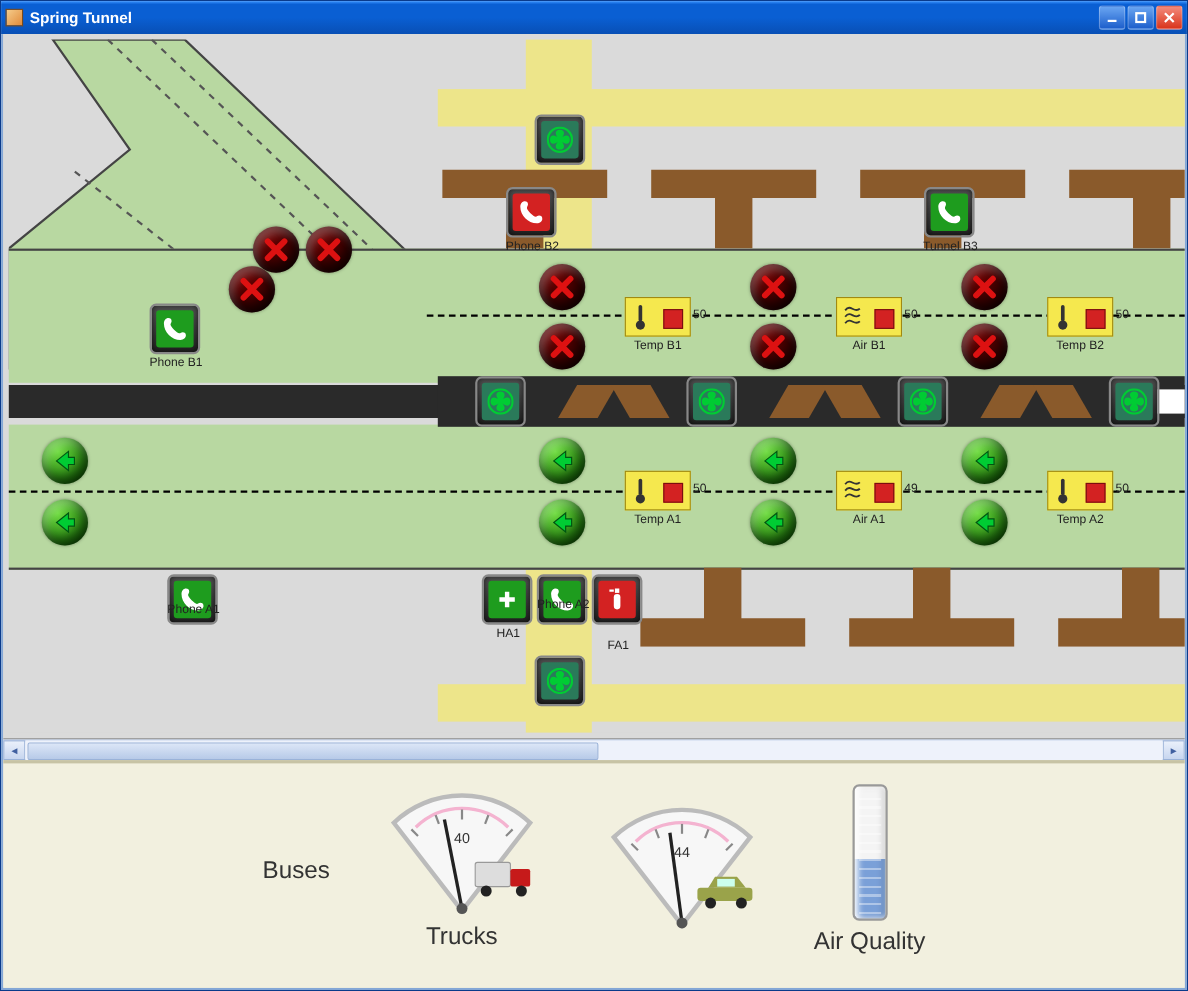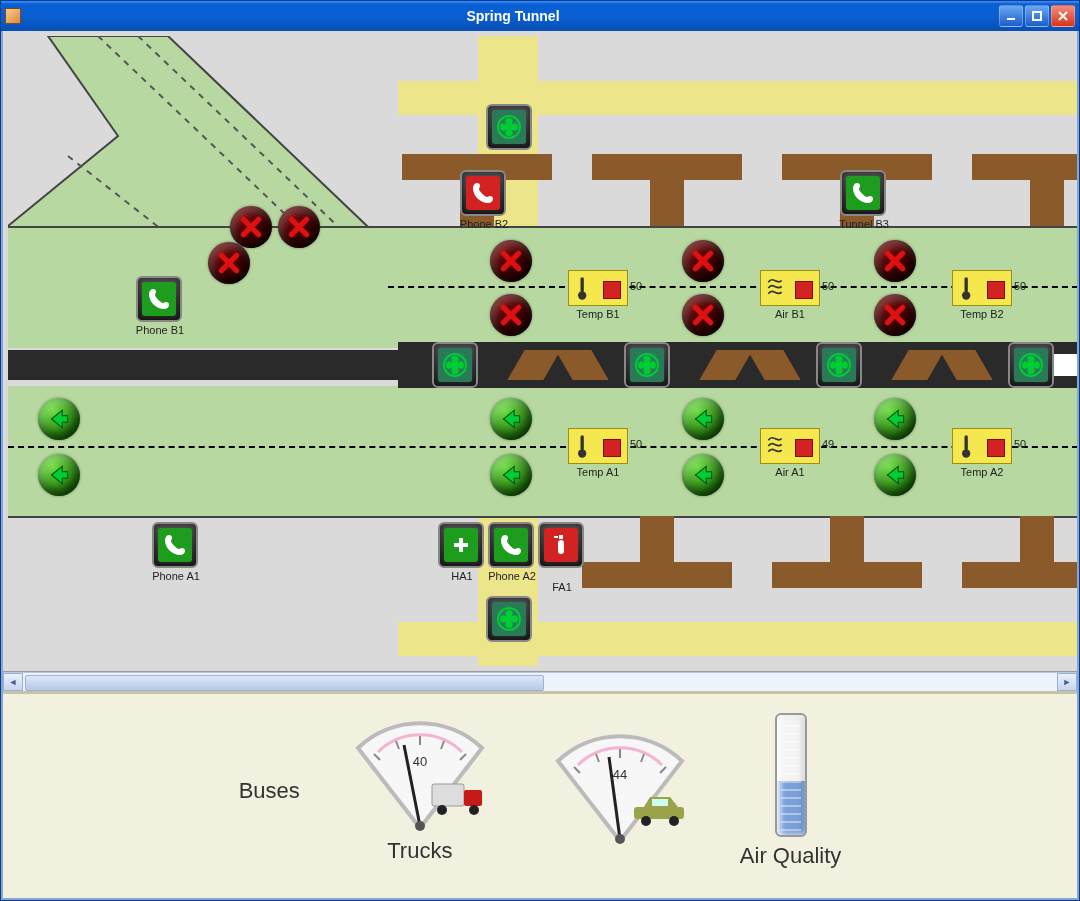--- a/index.html
+++ b/index.html
@@ -30,21 +30,21 @@
     padding: 0 4px;
   }
   .titlebar .app-icon {
     width: 16px;
     height: 16px;
     margin-right: 6px;
     background: linear-gradient(135deg,#f5cc8b,#e08a3a);
     border:1px solid #7a4a1a;
     box-sizing:border-box;
   }
-  .titlebar .title { flex: 1; text-align: center; }
+  .titlebar .title { flex: 1; }
   .titlebar .win-btns { display: flex; gap: 2px; }
   .win-btn {
     width: 24px; height: 22px;
     border-radius: 3px;
     display:flex;align-items:center;justify-content:center;
     color:white;
     box-sizing:border-box;
     border:1px solid #fff4;
   }
   .win-min, .win-max { background: linear-gradient(to bottom,#6aa6f2,#1c5ecb); }
@@ -331,40 +331,40 @@
         </div>
         <div class="dev-label" style="left:816px;top:182px">Tunnel B3</div>
 
         <div class="dev green-bg" style="left:144px;top:486px">
           <div class="inner">
               <svg viewBox="0 0 24 24">
                 <path d="M6 2c2 0 3 1 3 3 0 1-1 2-1 3 0 2 6 8 8 8 1 0 2-1 3-1 2 0 3 1 3 3 0 2-2 4-5 4C9 22 2 15 2 7c0-3 2-5 4-5z" fill="white"></path>
               </svg>
             </div>
         </div>
-        <div class="dev-label" style="left:128px;top:534px">Phone A1</div>
+        <div class="dev-label" style="left:128px;top:512px">Phone A1</div>
 
         <div class="dev green-bg" style="left:430px;top:486px">
           <div class="inner">
               <svg viewBox="0 0 24 24">
                 <rect x="3" y="3" width="18" height="18" rx="2" fill="none"></rect>
                 <path d="M10 5h4v5h5v4h-5v5h-4v-5h-5v-4h5z" fill="white"></path>
               </svg>
             </div>
         </div>
         <div class="dev-label" style="left:414px;top:534px">HA1</div>
 
         <div class="dev green-bg" style="left:480px;top:486px">
           <div class="inner">
               <svg viewBox="0 0 24 24">
                 <path d="M6 2c2 0 3 1 3 3 0 1-1 2-1 3 0 2 6 8 8 8 1 0 2-1 3-1 2 0 3 1 3 3 0 2-2 4-5 4C9 22 2 15 2 7c0-3 2-5 4-5z" fill="white"></path>
               </svg>
             </div>
         </div>
-        <div class="dev-label" style="left:464px;top:534px">Phone A2</div>
+        <div class="dev-label" style="left:464px;top:508px">Phone A2</div>
 
         <div class="dev red-bg" style="left:530px;top:486px">
           <div class="inner">
               <svg viewBox="0 0 24 24">
                 <rect x="9" y="7" width="6" height="14" rx="3" fill="white"></rect>
                 <rect x="10" y="2" width="4" height="4" fill="white"></rect>
                 <path d="M9 4 h-4" stroke="white" stroke-width="2"></path>
               </svg>
             </div>
         </div>

